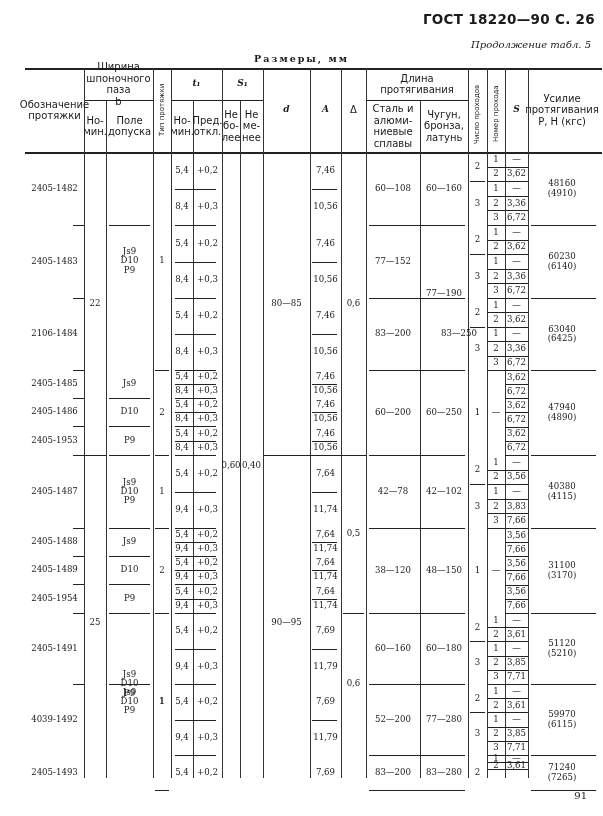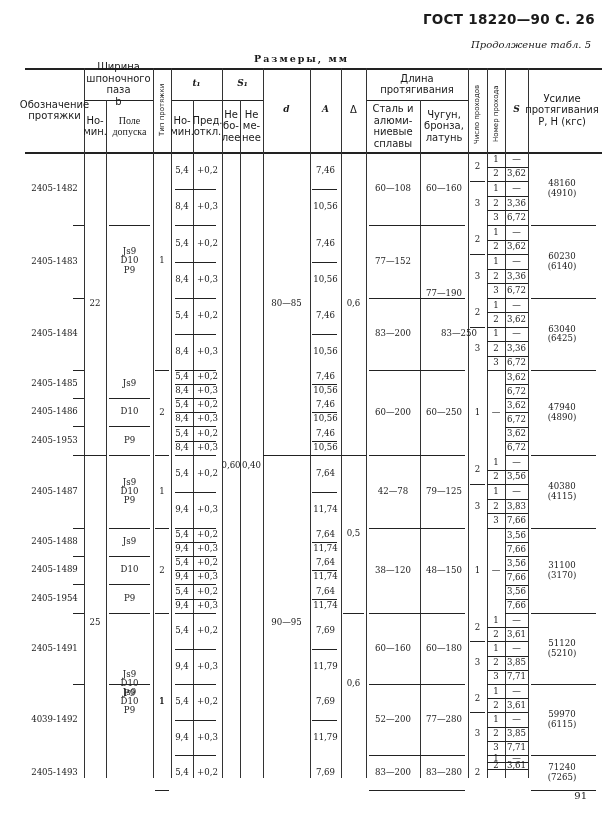--- a/index.html
+++ b/index.html
@@ -44,21 +44,21 @@
     <div class="vline" style="left: 341px; top: 68px; height: 84px;"></div>
     <div class="vline" style="left: 366px; top: 68px; height: 84px;"></div>
     <div class="vline" style="left: 420px; top: 100px; height: 52px;"></div>
     <div class="vline" style="left: 468px; top: 68px; height: 84px;"></div>
     <div class="vline" style="left: 487px; top: 68px; height: 84px;"></div>
     <div class="vline" style="left: 505px; top: 68px; height: 84px;"></div>
     <div class="vline" style="left: 528px; top: 68px; height: 84px;"></div>
     <div class="cell th" style="left: 25px; top: 68px; width: 59px; height: 84px;">Обозначение<br>протяжки</div>
     <div class="cell th" style="left: 84px; top: 68px; width: 69px; height: 32px;">Ширина<br>шпоночного<br>паза<br>b</div>
     <div class="cell th" style="left: 84px; top: 100px; width: 22px; height: 52px;">Но-<br>мин.</div>
-    <div class="cell th" style="left: 106px; top: 100px; width: 47px; height: 52px; font-family: Liberation Serif, serif;">Поле<br>допуска</div>
+    <div class="cell th" style="left: 106px; top: 100px; width: 47px; height: 52px;">Поле<br>допуска</div>
     <div class="cell th vert" style="left: 153px; top: 68px; width: 18px; height: 84px;">Тип протяжки</div>
     <div class="cell ital" style="left: 171px; top: 68px; width: 51px; height: 32px;">t₁</div>
     <div class="cell th" style="left: 171px; top: 100px; width: 22px; height: 52px;">Но-<br>мин.</div>
     <div class="cell th" style="left: 193px; top: 100px; width: 29px; height: 52px;">Пред.<br>откл.</div>
     <div class="cell ital" style="left: 222px; top: 68px; width: 41px; height: 32px;">S₁</div>
     <div class="cell th" style="left: 222px; top: 100px; width: 18px; height: 52px;">Не<br>бо-<br>лее</div>
     <div class="cell th" style="left: 240px; top: 100px; width: 23px; height: 52px;">Не<br>ме-<br>нее</div>
     <div class="cell ital" style="left: 263px; top: 68px; width: 47px; height: 84px;">d</div>
     <div class="cell ital" style="left: 310px; top: 68px; width: 31px; height: 84px;">A</div>
     <div class="cell th" style="left: 341px; top: 68px; width: 25px; height: 84px;">Δ</div>
@@ -138,21 +138,21 @@
     <div class="cell ul" style="left: 487px; top: 225px; width: 18px; height: 14.6px;">1</div>
     <div class="cell ul" style="left: 505px; top: 225px; width: 23px; height: 14.6px;">—</div>
     <div class="cell ul" style="left: 487px; top: 239.6px; width: 18px; height: 14.6px;">2</div>
     <div class="cell ul" style="left: 505px; top: 239.6px; width: 23px; height: 14.6px;">3,62</div>
     <div class="cell ul" style="left: 487px; top: 254.2px; width: 18px; height: 14.6px;">1</div>
     <div class="cell ul" style="left: 505px; top: 254.2px; width: 23px; height: 14.6px;">—</div>
     <div class="cell ul" style="left: 487px; top: 268.8px; width: 18px; height: 14.6px;">2</div>
     <div class="cell ul" style="left: 505px; top: 268.8px; width: 23px; height: 14.6px;">3,36</div>
     <div class="cell ul" style="left: 487px; top: 283.4px; width: 18px; height: 14.6px;">3</div>
     <div class="cell ul" style="left: 505px; top: 283.4px; width: 23px; height: 14.6px;">6,72</div>
-    <div class="cell " style="left: 25px; top: 298px; width: 59px; height: 72px;">2405-1484</div>
+    <div class="cell " style="left: 25px; top: 298px; width: 59px; height: 72px;">2106-1484</div>
     <div class="hline" style="left: 73px; top: 298px; width: 11px;"></div>
     <div class="cell " style="left: 171px; top: 298px; width: 22px; height: 36px;">5,4</div>
     <div class="cell " style="left: 193px; top: 298px; width: 29px; height: 36px;">+0,2</div>
     <div class="cell " style="left: 310px; top: 298px; width: 31px; height: 36px;">7,46</div>
     <div class="hline" style="left: 175px; top: 298px; width: 41px;"></div>
     <div class="cell " style="left: 171px; top: 334px; width: 22px; height: 36px;">8,4</div>
     <div class="cell " style="left: 193px; top: 334px; width: 29px; height: 36px;">+0,3</div>
     <div class="cell " style="left: 310px; top: 334px; width: 31px; height: 36px;">10,56</div>
     <div class="hline" style="left: 175px; top: 334px; width: 41px;"></div>
     <div class="hline" style="left: 312px; top: 334px; width: 25px;"></div>
@@ -231,21 +231,21 @@
     <div class="cell " style="left: 171px; top: 491.5px; width: 22px; height: 36.5px;">9,4</div>
     <div class="cell " style="left: 193px; top: 491.5px; width: 29px; height: 36.5px;">+0,3</div>
     <div class="cell " style="left: 310px; top: 491.5px; width: 31px; height: 36.5px;">11,74</div>
     <div class="hline" style="left: 175px; top: 491.5px; width: 41px;"></div>
     <div class="hline" style="left: 312px; top: 491.5px; width: 25px;"></div>
     <div class="cell " style="left: 106px; top: 455px; width: 47px; height: 73px;">Js9<br>D10<br>P9</div>
     <div class="hline" style="left: 109px; top: 528px; width: 41px;"></div>
     <div class="cell " style="left: 153px; top: 455px; width: 18px; height: 73px;">1</div>
     <div class="hline" style="left: 155px; top: 528px; width: 14px;"></div>
     <div class="cell " style="left: 366px; top: 455px; width: 54px; height: 73px;">42—78</div>
-    <div class="cell " style="left: 420px; top: 455px; width: 48px; height: 73px;">79—125</div>
+    <div class="cell " style="left: 420px; top: 455px; width: 48px; height: 73px;">42—102</div>
     <div class="cell " style="left: 528px; top: 455px; width: 68px; height: 73px;">40380<br>(4115)</div>
     <div class="hline" style="left: 369px; top: 528px; width: 96px;"></div>
     <div class="hline" style="left: 531px; top: 528px; width: 65px;"></div>
     <div class="cell " style="left: 468px; top: 455px; width: 19px; height: 29.2px;">2</div>
     <div class="cell " style="left: 468px; top: 484.2px; width: 19px; height: 43.8px;">3</div>
     <div class="hline" style="left: 470px; top: 484.2px; width: 15px;"></div>
     <div class="cell ul" style="left: 487px; top: 455px; width: 18px; height: 14.6px;">1</div>
     <div class="cell ul" style="left: 505px; top: 455px; width: 23px; height: 14.6px;">—</div>
     <div class="cell ul" style="left: 487px; top: 469.6px; width: 18px; height: 14.6px;">2</div>
     <div class="cell ul" style="left: 505px; top: 469.6px; width: 23px; height: 14.6px;">3,56</div>

